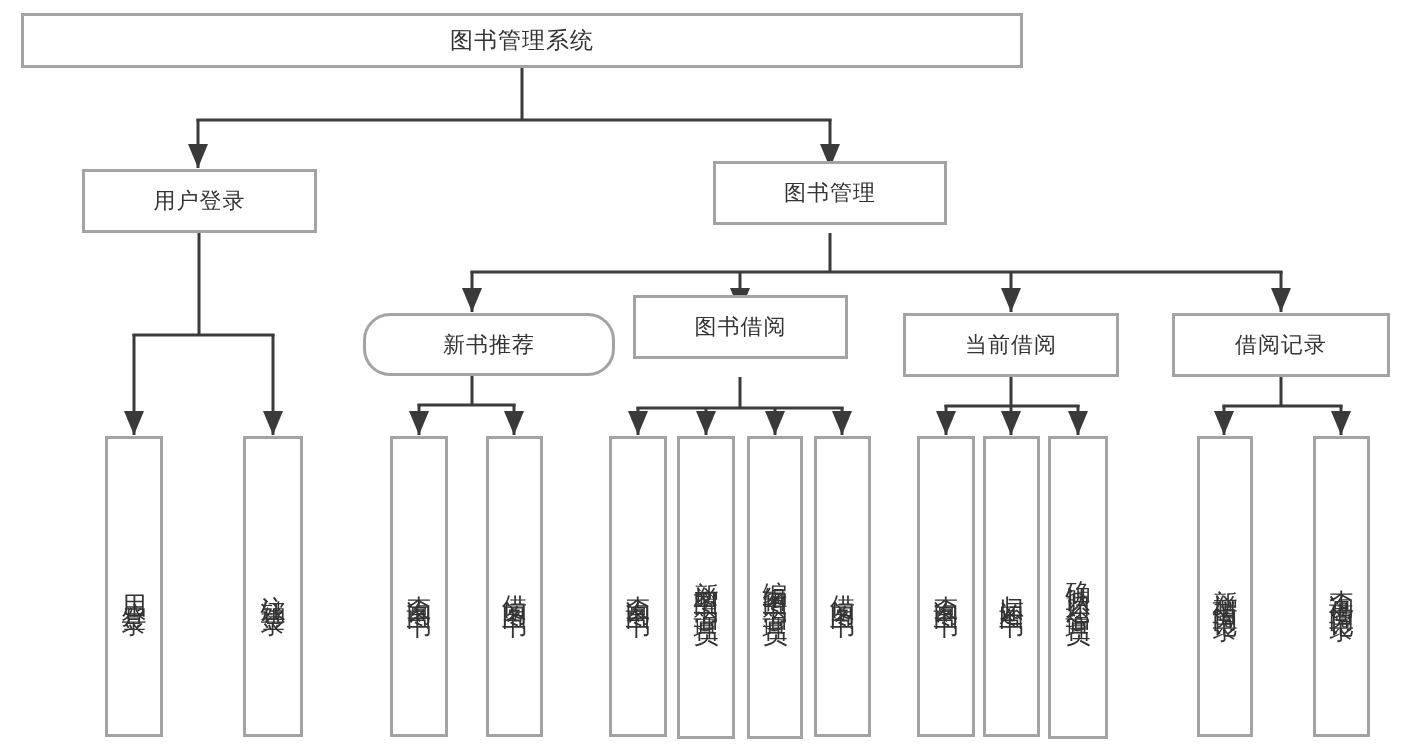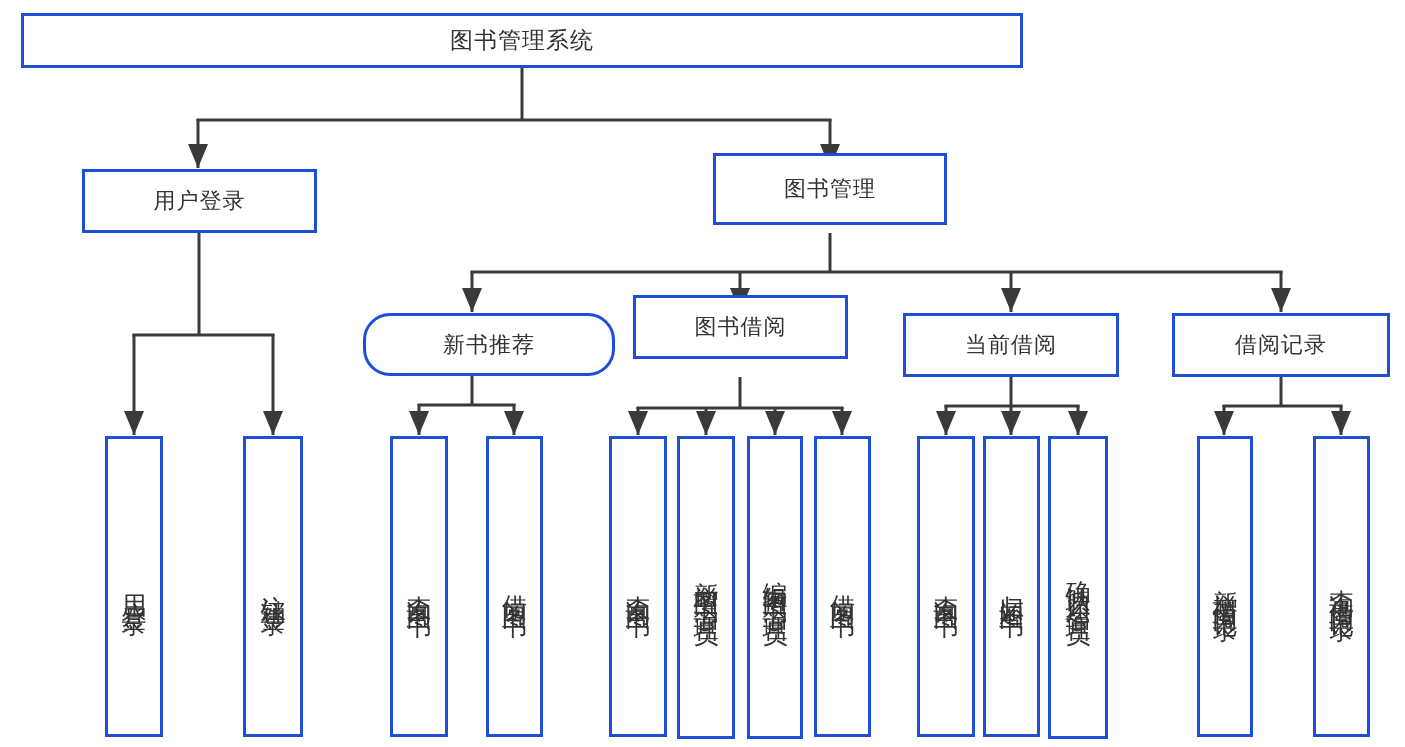--- a/index.html
+++ b/index.html
@@ -12,21 +12,21 @@
     overflow: hidden;
   }
   .wires {
     position: absolute;
     left: 0; top: 0;
     width: 1405px; height: 747px;
   }
   .node {
     position: absolute;
     box-sizing: border-box;
-    border: 3px solid #1d4ed8;
+    border: 3px solid #a3a3a3;
     background: #ffffff;
     color: #333333;
     display: flex;
     align-items: center;
     justify-content: center;
     text-align: center;
   }
   .h { font-size: 22px; letter-spacing: 1px; }
   .root-box { font-size: 23px; }
   .leaf {
@@ -91,21 +91,21 @@
 
       <path d="M1281,377 V406 M1222.5,406 H1342.5"></path>
       <line x1="1224" y1="405" x2="1224" y2="435" marker-end="url(#arrow)"></line>
       <line x1="1341" y1="405" x2="1341" y2="435" marker-end="url(#arrow)"></line>
     </g>
   </svg>
 
   <div class="node h root-box" style="left:21px; top:13px; width:1002px; height:55px;">图书管理系统</div>
 
   <div class="node h" style="left:82px; top:169px; width:235px; height:64px;">用户登录</div>
-  <div class="node h" style="left:713px; top:153px; width:234px; height:72px;">图书管理</div>
+  <div class="node h" style="left:713px; top:161px; width:234px; height:64px;">图书管理</div>
 
   <div class="node h" style="left:363px; top:313px; width:252px; height:63px;border-radius:27px;">新书推荐</div>
   <div class="node h" style="left:633px; top:295px; width:215px; height:64px;">图书借阅</div>
   <div class="node h" style="left:903px; top:313px; width:216px; height:64px;">当前借阅</div>
   <div class="node h" style="left:1172px; top:313px; width:218px; height:64px;">借阅记录</div>
 
   <div class="node leaf" style="left:105px; top:436px; width:58px; height:301px;">用户登录</div>
   <div class="node leaf" style="left:243px; top:436px; width:60px; height:301px;">注销登录</div>
 
   <div class="node leaf" style="left:390px; top:436px; width:58px; height:301px;">查询图书</div>

